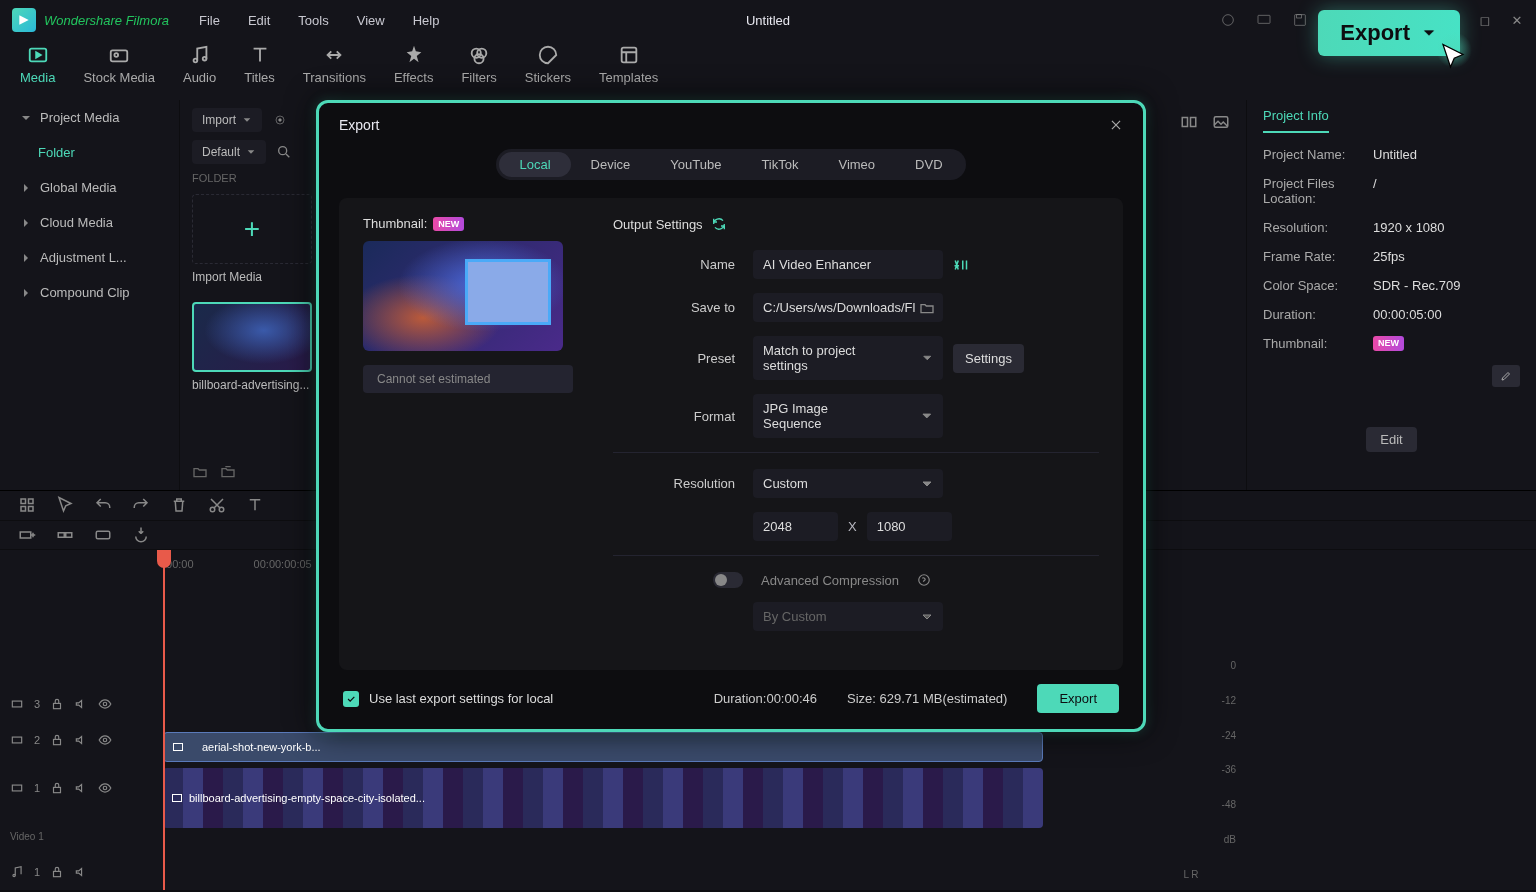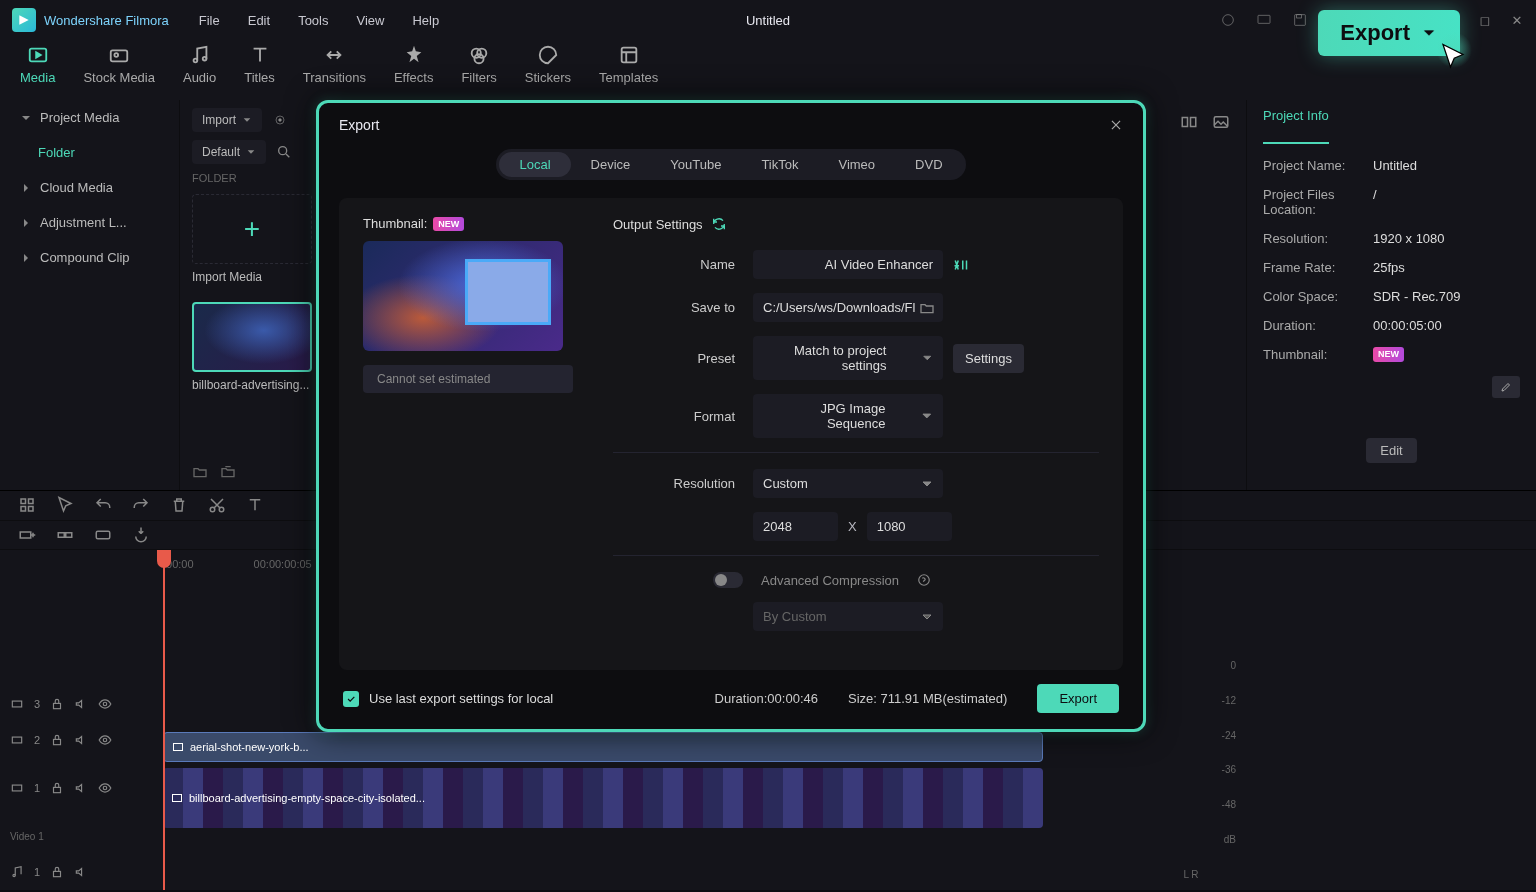--- a/index.html
+++ b/index.html
@@ -1,20 +1,20 @@
 <!DOCTYPE html>
 <html><head>
 <meta charset="utf-8">
 <style>
 * { margin: 0; padding: 0; box-sizing: border-box; font-family: -apple-system, "Segoe UI", sans-serif; }
 body { background: #0d0d10; color: #b8b8c0; width: 1536px; height: 892px; overflow: hidden; font-size: 13px; position: relative; }
 .titlebar { height: 40px; display: flex; align-items: center; padding: 0 12px; background: #14141a; }
 .titlebar .logo { width: 24px; height: 24px; background: linear-gradient(135deg, #4dd9b8, #2bb8d9); border-radius: 4px; margin-right: 8px; display: flex; align-items: center; justify-content: center; }
 .titlebar .logo svg { width: 14px; height: 14px; }
-.titlebar .brand { color: #7dd3fc; font-weight: 500; margin-right: 30px; }
+.titlebar .brand { color: #22c55e; font-weight: 500; margin-right: 30px; font-style: italic; }
 .titlebar .menu-item { color: #c8c8d0; margin-right: 28px; cursor: pointer; }
 .titlebar .title-center { position: absolute; left: 50%; transform: translateX(-50%); color: #e8e8f0; }
 .titlebar .right-icons { margin-left: auto; display: flex; align-items: center; gap: 20px; }
 .titlebar .right-icons svg { width: 16px; height: 16px; stroke: #888; fill: none; }
 .export-btn { background: linear-gradient(90deg, #4dd9b8, #47e2c5); color: #0d0d10; font-weight: 600; font-size: 22px; padding: 10px 22px; border-radius: 6px; display: flex; align-items: center; gap: 10px; position: absolute; top: 10px; right: 76px; z-index: 100; box-shadow: 0 0 20px rgba(77,217,184,0.4); }
 .export-btn svg { width: 18px; height: 18px; stroke: #0d0d10; fill: #0d0d10; }
 .cursor-ptr { position: absolute; top: 42px; right: 62px; z-index: 101; width: 36px; height: 36px; }
 .cursor-ptr .glow { position: absolute; width: 36px; height: 36px; border-radius: 50%; background: radial-gradient(circle, rgba(77,217,184,0.6), transparent 70%); top:-10px; left:-2px;}
 .cursor-ptr svg { width: 30px; height: 30px; fill: #fff; stroke: #000; stroke-width: 1; position: relative; }
 .winctrl { display: flex; gap: 18px; margin-left: 10px; }
@@ -38,21 +38,21 @@
 .import-lbl { font-size: 12px; color: #bbb; margin-top: 6px; }
 .thumb-tile { width: 120px; height: 70px; background: linear-gradient(135deg, #1a2a4a, #2a1a4a); border-radius: 4px; border: 2px solid #4dd9b8; position: relative; margin-top: 18px; overflow: hidden; }
 .thumb-tile::before { content: ""; position: absolute; inset: 0; background: radial-gradient(ellipse at 60% 40%, #3a5aaa 0%, transparent 60%); }
 .thumb-label { font-size: 12px; color: #bbb; margin-top: 6px; white-space: nowrap; overflow: hidden; width: 120px; }
 .media-foot { position: absolute; bottom: 8px; left: 12px; right: 12px; display: flex; align-items: center; gap: 12px; }
 .media-foot svg { width: 16px; height: 16px; stroke: #666; fill: none; }
 .player-panel { flex: 1; background: #14141a; padding: 10px 16px; }
 .player-head { display: flex; align-items: center; gap: 30px; }
 .player-head .lbl { color: #aaa; }
 .right-panel { width: 290px; background: #14141a; padding: 8px 16px; border-left: 1px solid #0d0d10; font-size: 13px; }
-.right-panel .tabhd { color: #4dd9b8; font-weight: 500; border-bottom: 2px solid #4dd9b8; padding-bottom: 19px; display: inline-block; margin-bottom: 14px; }
+.right-panel .tabhd { color: #4dd9b8; font-weight: 500; border-bottom: 2px solid #4dd9b8; padding-bottom: 8px; display: inline-block; margin-bottom: 14px; }
 .right-panel .info-row { display: flex; margin-bottom: 14px; }
 .right-panel .info-k { width: 110px; color: #aaa; }
 .right-panel .info-v { color: #ddd; }
 .new-badge { background: linear-gradient(90deg, #e94aa8, #b34adc); color: #fff; font-size: 9px; padding: 2px 5px; border-radius: 3px; font-weight: 600; }
 .edit-btn-small { background: #2a2a34; padding: 5px 14px; border-radius: 4px; color: #bbb; margin-top: 10px; display: inline-block; cursor: pointer; }
 .timeline-area { height: 400px; background: #14141a; border-top: 1px solid #000; display: flex; flex-direction: column; }
 .tl-toolbar { height: 38px; display: flex; align-items: center; padding: 0 18px; gap: 20px; border-bottom: 1px solid #0d0d10; }
 .tl-toolbar svg { width: 18px; height: 18px; stroke: #888; fill: none; }
 .tl-body { flex: 1; display: flex; }
 .track-labels { width: 155px; }
@@ -80,21 +80,21 @@
 .thumb-img { width: 200px; height: 110px; background: linear-gradient(135deg, #1a2a5a, #4a2a8a); border-radius: 6px; margin-bottom: 14px; position: relative; overflow: hidden; }
 .thumb-img::before { content: ""; position: absolute; inset: 0; background: radial-gradient(ellipse at 60% 40%, #4a6ada 0%, transparent 50%), radial-gradient(ellipse at 30% 70%, #ba5a3a 0%, transparent 40%); }
 .thumb-img::after { content: ""; position: absolute; right: 12px; top: 18px; width: 80px; height: 60px; background: #8aaae8; border: 3px solid #4aaaf8; }
 .cannot-btn { background: #242430; padding: 7px 14px; border-radius: 4px; color: #888; font-size: 12px; cursor: default; }
 .dlg-right { flex: 1; }
 .outset-hd { display: flex; align-items: center; gap: 8px; color: #ddd; margin-bottom: 18px; font-size: 13px; }
 .outset-hd svg { width: 16px; height: 16px; stroke: #4dd9b8; fill: none; }
 .form-row { display: flex; align-items: center; margin-bottom: 14px; }
 .form-row .lbl { width: 140px; text-align: right; padding-right: 18px; color: #ccc; font-size: 13px; }
 .form-ctrl { flex: 1; display: flex; align-items: center; gap: 10px; }
-.inp { background: #1c1c24; border: none; color: #ddd; padding: 7px 10px; border-radius: 4px; font-size: 13px; width: 190px; text-align: right; }
+.inp { background: #1c1c24; border: none; color: #ddd; padding: 7px 10px; border-radius: 4px; font-size: 13px; width: 190px; }
 .inp.sel { display: flex; justify-content: space-between; align-items: center; cursor: pointer; gap: 36px; }
 .inp.sel svg { width: 12px; height: 12px; stroke: #888; }
 .inp.small { width: 85px; text-align: left; }
 .settings-btn { background: #2a2a34; padding: 7px 12px; border-radius: 4px; color: #ddd; font-size: 13px; cursor: pointer; }
 .folder-ico { width: 16px; height: 16px; stroke: #888; fill: none; position: absolute; right: 8px; }
 .sep { height: 1px; background: #242430; margin: 6px 0 16px 0; }
 .toggle { width: 30px; height: 16px; background: #2a2a34; border-radius: 10px; position: relative; cursor: pointer; }
 .toggle::after { content: ""; position: absolute; width: 12px; height: 12px; background: #888; border-radius: 50%; top: 2px; left: 2px; }
 .adv-row { display: flex; align-items: center; gap: 18px; color: #888; font-size: 13px; margin-left: 100px; }
 .adv-row svg { width: 14px; height: 14px; stroke: #888; fill: none; }
@@ -257,20 +257,26 @@
         </svg>
         <span>Project Media</span>
       </div>
     <div class="row sub">
         <span>Folder</span>
       </div>
     <div class="row">
         <svg viewBox="0 0 12 12">
           <path d="M4 2l4 4-4 4z"></path>
         </svg>
+        <span>Global Media</span>
+      </div>
+    <div class="row">
+        <svg viewBox="0 0 12 12">
+          <path d="M4 2l4 4-4 4z"></path>
+        </svg>
         <span>Cloud Media</span>
       </div>
     <div class="row">
         <svg viewBox="0 0 12 12">
           <path d="M4 2l4 4-4 4z"></path>
         </svg>
         <span>Adjustment L...</span>
       </div>
     <div class="row">
         <svg viewBox="0 0 12 12">
@@ -502,21 +508,21 @@
       <div class="ruler">
         <span>:00:00</span>
         <span>00:00:00:05</span>
         <span>00:...</span>
       </div>
       <div class="playhead"></div>
       <div class="clip aerial">
         <svg width="12" height="12" viewBox="0 0 24 24" fill="none" stroke="#fff" stroke-width="2">
             <rect x="3" y="5" width="18" height="14"></rect>
           </svg>
-        <span style="margin-left:6px">aerial-shot-new-york-b...</span>
+        <span style="margin-left:18px">aerial-shot-new-york-b...</span>
       </div>
       <div class="clip billboard">
         <svg width="12" height="12" viewBox="0 0 24 24" fill="none" stroke="#fff" stroke-width="2">
             <rect x="3" y="5" width="18" height="14"></rect>
           </svg>
         <span style="margin-left:6px">billboard-advertising-empty-space-city-isolated...</span>
       </div>
     </div>
   </div>
 </div>
@@ -653,17 +659,17 @@
     <div class="chk-row">
       <div class="chkbox">
           <svg viewBox="0 0 24 24">
             <path d="M5 12l5 5L20 7"></path>
           </svg>
         </div>
       <span>Use last export settings for local</span>
     </div>
     <div class="foot-info">
       <span>Duration:00:00:46</span>
-      <span>Size: 711.91 MB(estimated)</span>
+      <span>Size: 629.71 MB(estimated)</span>
       <div class="export-final">Export</div>
     </div>
   </div>
 </div>
 
 </body></html>

